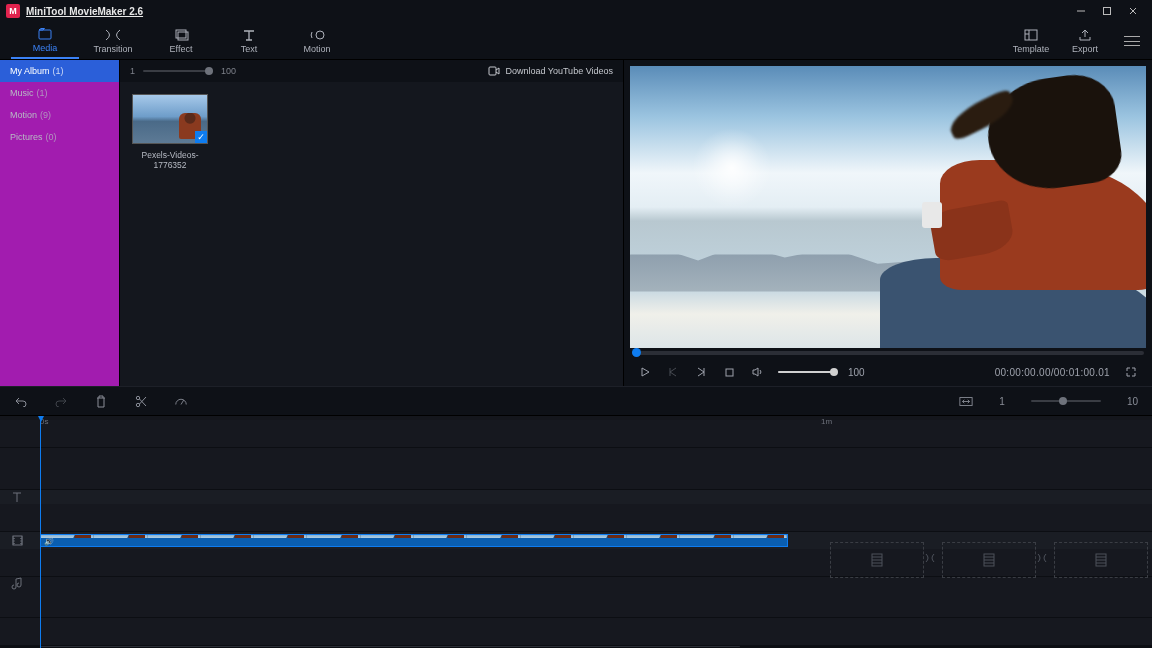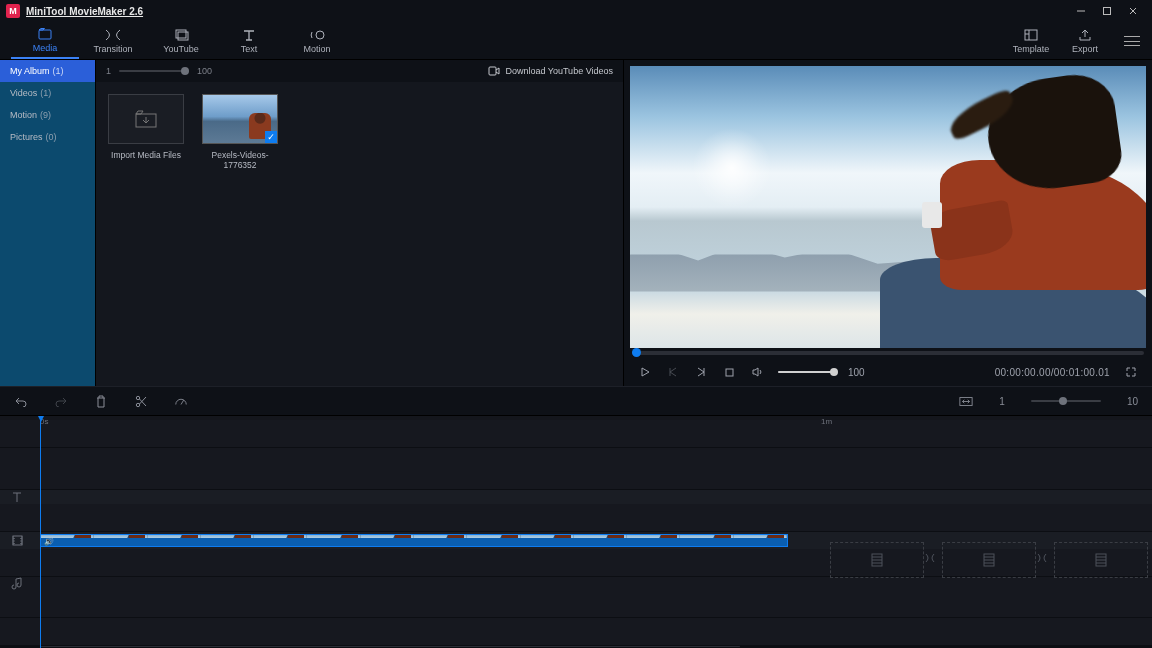--- a/index.html
+++ b/index.html
@@ -20,21 +20,21 @@
 .toolbar .spacer { flex: 1; }
 .tool-tab.right { width: 54px; }
 .hamburger { width: 40px; display: flex; align-items: center; justify-content: center; cursor: pointer; }
 .hamburger div { width: 16px; height: 10px; border-top: 1px solid #aaa; border-bottom: 1px solid #aaa; position: relative; }
 .hamburger div::after { content: ""; position: absolute; top: 4px; left: 0; right: 0; border-top: 1px solid #aaa; }
 
 
 .main { flex: 0 0 326px; display: flex; background: #0e1117; }
 
 
-.sidebar { width: 96px; background: #0c4a6e; border-right: 1px solid #000; }
+.sidebar { width: 120px; background: #a21caf; border-right: 1px solid #000; }
 .sidebar .item { height: 22px; display: flex; align-items: center; padding: 0 10px; font-size: 9px; color: #b7bbc4; cursor: pointer; gap: 3px; }
 .sidebar .item.active { background: #2b5fd9; color: #fff; }
 .sidebar .count { color: inherit; opacity: .75; }
 
 
 .media-panel { flex: 1; display: flex; flex-direction: column; border-right: 1px solid #000; min-width: 0; }
 .media-head { height: 22px; display: flex; align-items: center; padding: 0 10px; font-size: 9px; color: #9ea2ac; gap: 8px; }
 .media-head .zoom-min, .media-head .zoom-max { color: #7d818a; }
 .media-head .track { flex: 0 0 70px; height: 2px; background: #3a3d44; position: relative; border-radius: 1px; }
 .media-head .thumb { position: absolute; right: 0; top: -3px; width: 8px; height: 8px; background: #6e727b; border-radius: 50%; }
@@ -151,21 +151,21 @@
     <svg class="ic" width="18" height="14" viewBox="0 0 18 14">
         <path d="M2 2 Q9 7 2 12 M16 2 Q9 7 16 12" fill="none" stroke="#aeb2bb"></path>
       </svg>
     <span>Transition</span>
   </div>
   <div class="tool-tab">
     <svg class="ic" width="16" height="14" viewBox="0 0 16 14">
         <rect x="3" y="2" width="10" height="8" fill="none" stroke="#aeb2bb"></rect>
         <rect x="5" y="4" width="10" height="8" fill="none" stroke="#aeb2bb"></rect>
       </svg>
-    <span>YouTube</span>
+    <span>Effect</span>
   </div>
   <div class="tool-tab">
     <svg class="ic" width="16" height="14" viewBox="0 0 16 14">
         <path d="M3 3 H13 M8 3 V12 M5 12 H11" fill="none" stroke="#aeb2bb" stroke-width="1.3"></path>
       </svg>
     <span>Text</span>
   </div>
   <div class="tool-tab">
     <svg class="ic" width="16" height="14" viewBox="0 0 16 14">
         <circle cx="11" cy="7" r="4" fill="none" stroke="#aeb2bb"></circle>
@@ -193,21 +193,21 @@
 </div>
 
 <div class="main">
 
   <div class="sidebar">
     <div class="item active">
       <span>My Album</span>
       <span class="count">(1)</span>
     </div>
     <div class="item">
-      <span>Videos</span>
+      <span>Music</span>
       <span class="count">(1)</span>
     </div>
     <div class="item">
       <span>Motion</span>
       <span class="count">(9)</span>
     </div>
     <div class="item">
       <span>Pictures</span>
       <span class="count">(0)</span>
     </div>
@@ -224,30 +224,20 @@
       <div class="dl">
         <svg width="12" height="10" viewBox="0 0 12 10">
             <rect x="1" y="1" width="7" height="8" rx="1" fill="none" stroke="#c5c8ce"></rect>
             <path d="M8 4 L11 2 V8 L8 6" fill="none" stroke="#c5c8ce"></path>
           </svg>
         <span>Download YouTube Videos</span>
       </div>
     </div>
     <div class="media-grid">
       <div class="media-item">
-        <div class="thumb-box import">
-          <svg width="26" height="22" viewBox="0 0 26 22">
-              <rect x="3" y="6" width="20" height="13" fill="none" stroke="#777"></rect>
-              <path d="M3 6 L8 6 L10 3 L5 3 Z" fill="none" stroke="#777"></path>
-              <path d="M13 9 V15 M10 12 L13 15 L16 12" fill="none" stroke="#777"></path>
-            </svg>
-        </div>
-        <div class="label">Import Media Files</div>
-      </div>
-      <div class="media-item">
         <div class="thumb-box video">
           <div class="silhouette"></div>
           <div class="check">✓</div>
         </div>
         <div class="label">Pexels-Videos-1776352</div>
       </div>
     </div>
   </div>
 
   <div class="preview">

